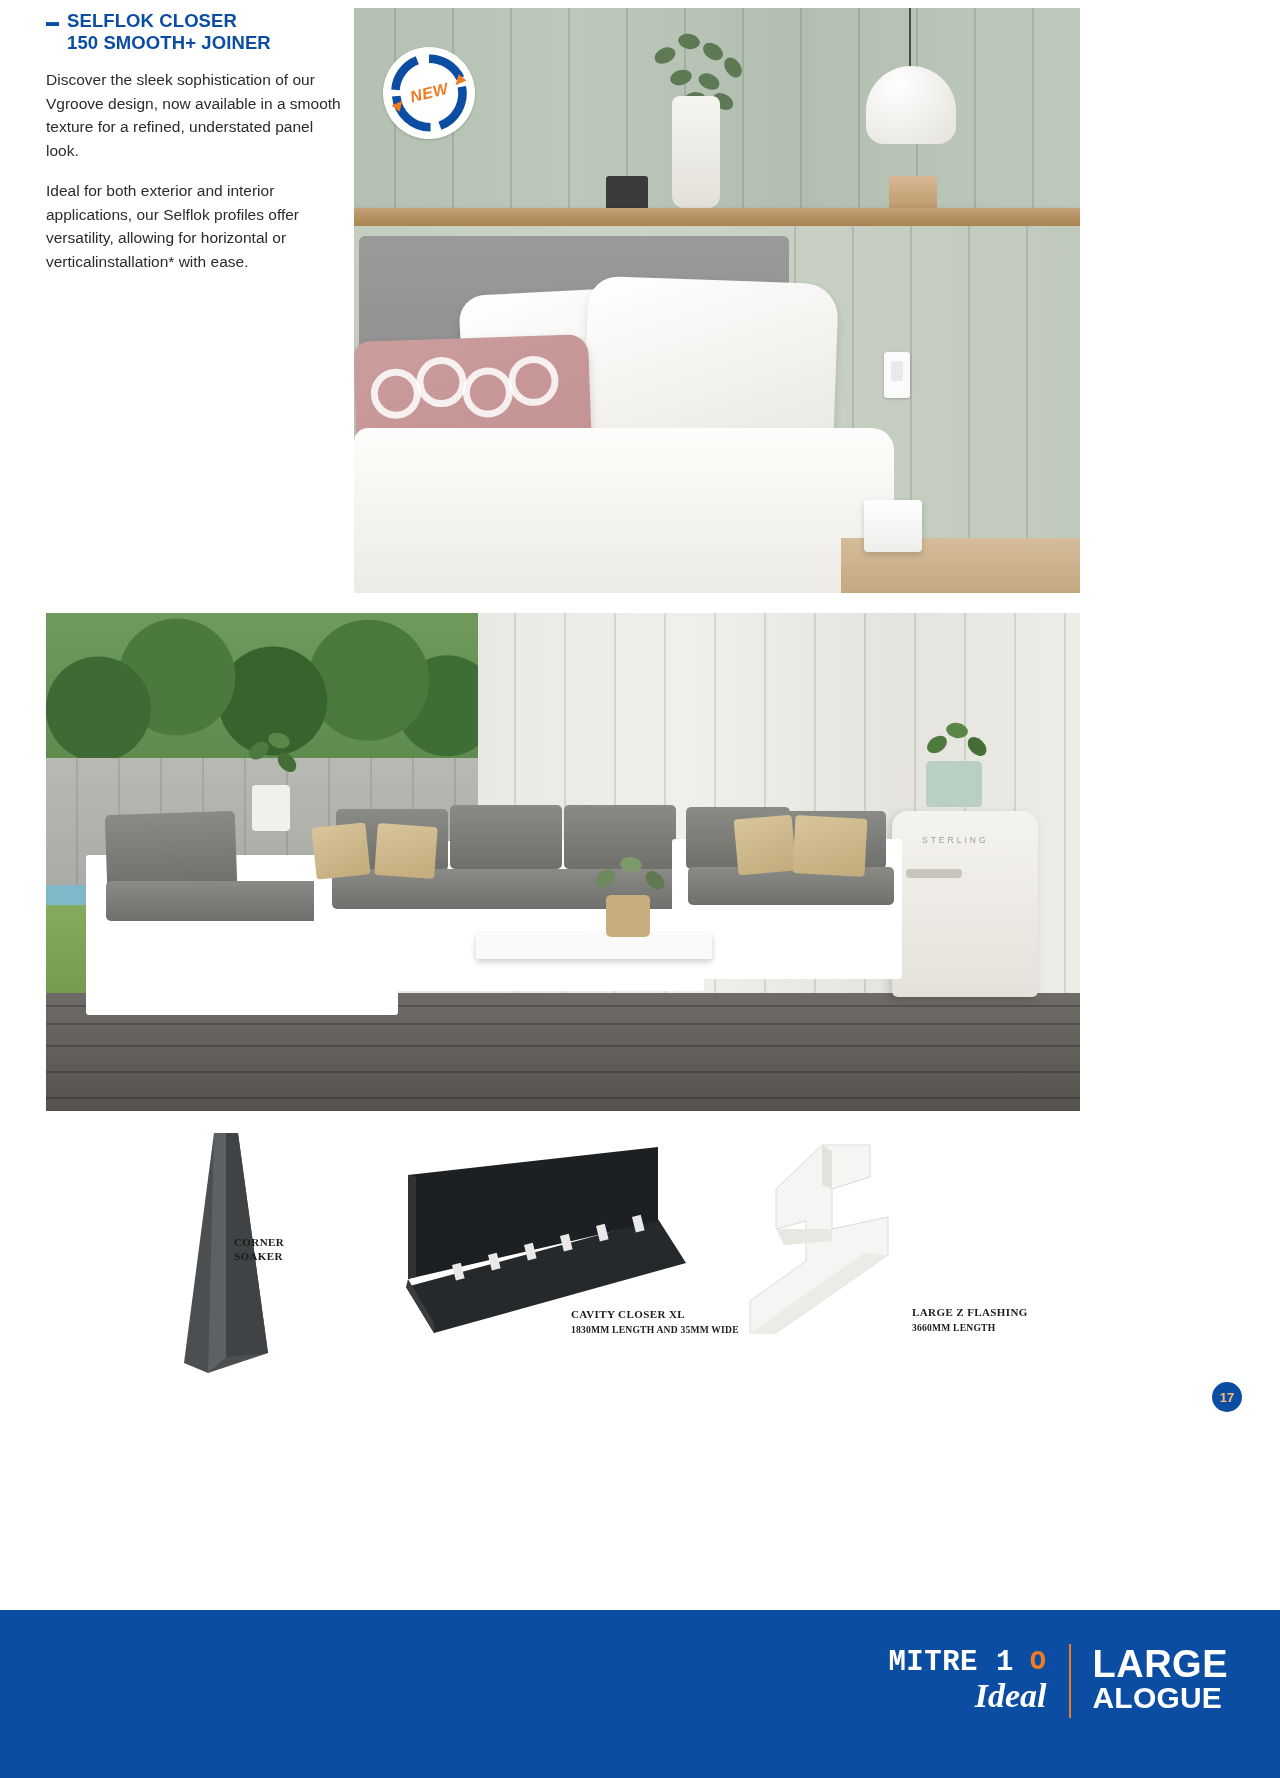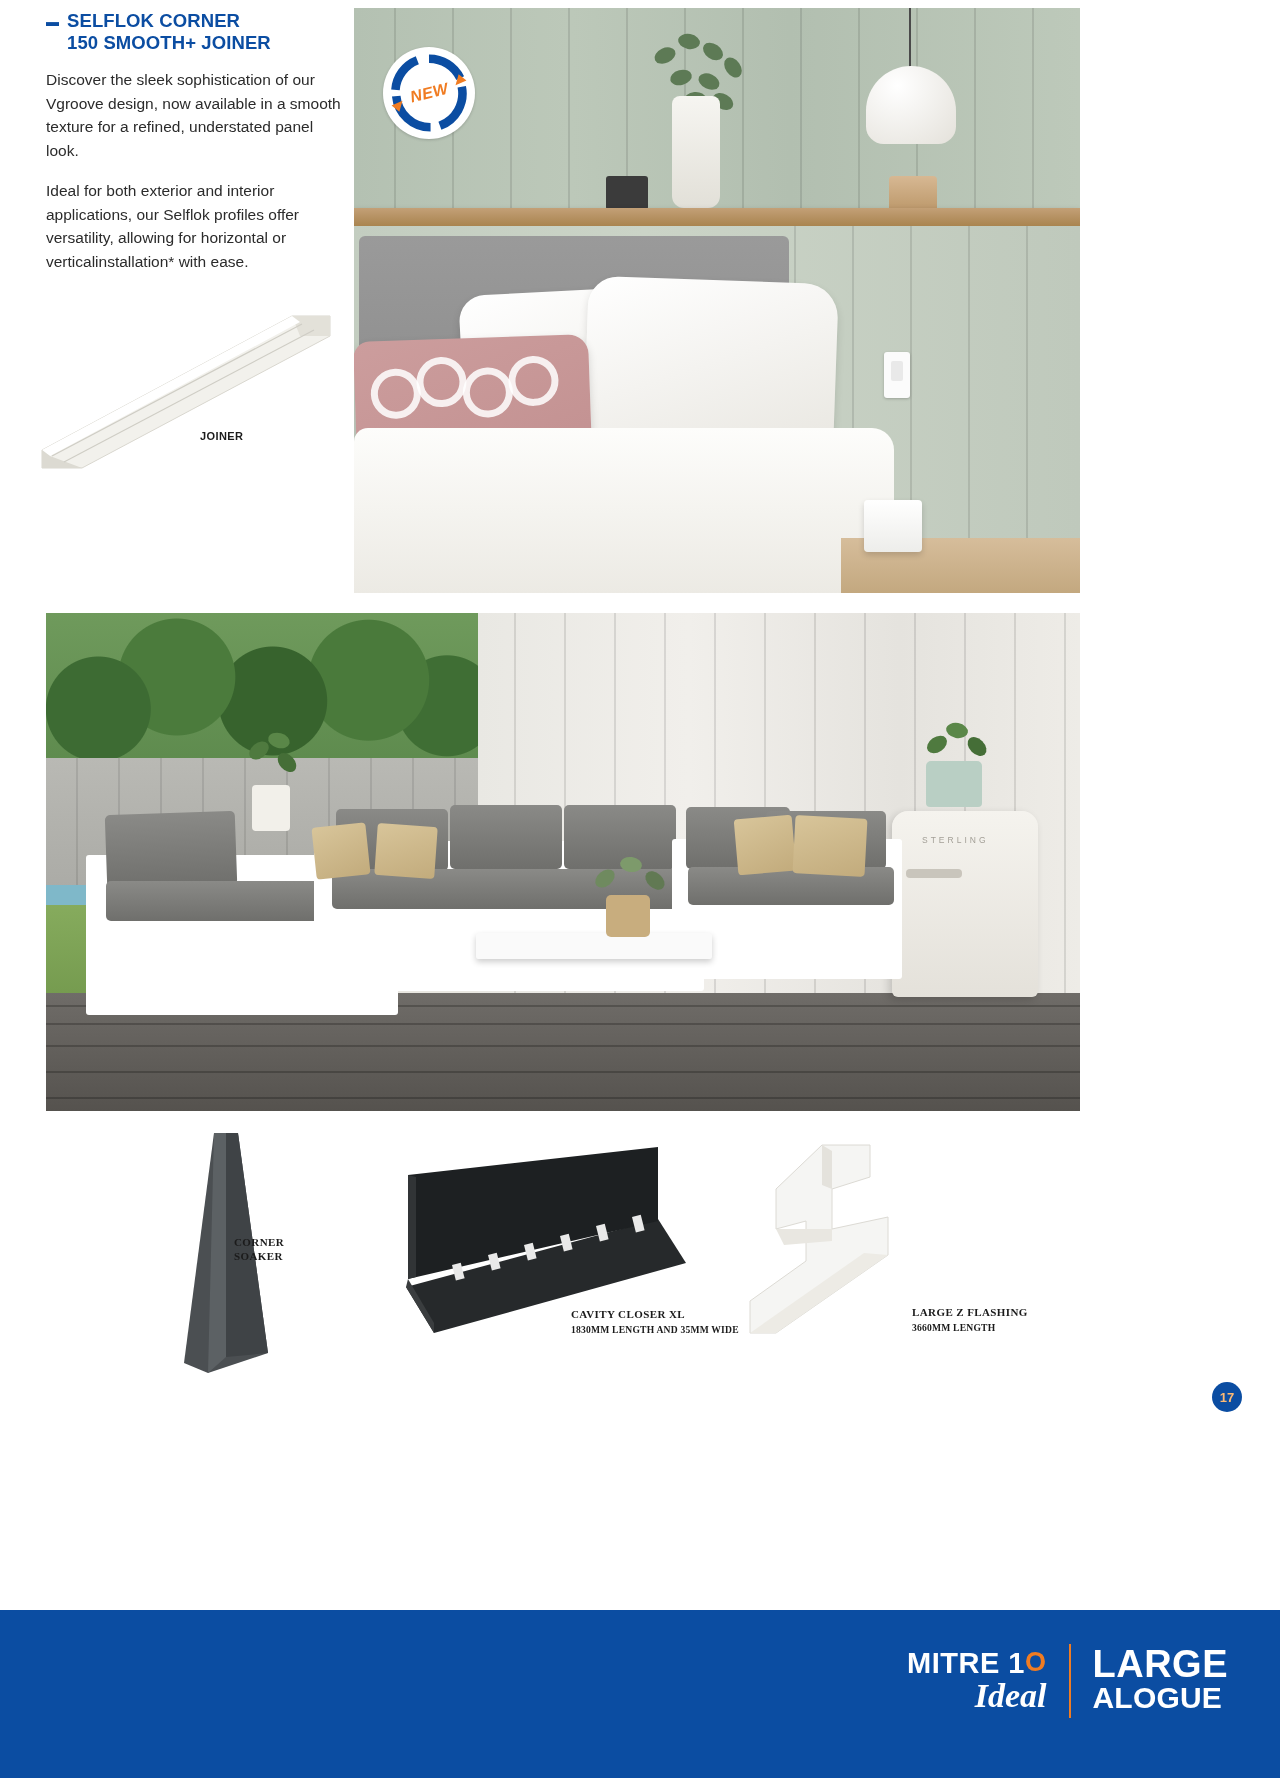--- a/index.html
+++ b/index.html
@@ -320,21 +320,21 @@
     left: 0; top: 1610px; width: 1280px; height: 168px;
     background: #0b4da2;
   }
   .footer-inner {
     position: absolute; right: 52px; top: 34px;
     display: flex; align-items: center; gap: 22px;
   }
   .m10 { text-align: right; color: #ffffff; }
   .m10-top {
     font-size: 29px; font-weight: 800; letter-spacing: 0.5px; line-height: 30px;
-    display: flex; align-items: center; justify-content: space-between; gap: 0;
+    display: flex; align-items: center; justify-content: space-between; gap: 16px; font-family: Liberation Mono, monospace;
   }
   .m10-arrow {
     display: inline-block; color: #f07c22; font-size: 27px; font-weight: 800;
     transform: translateY(-1px);
   }
   .m10-bot {
     font-size: 34px; font-style: italic; font-weight: 700; line-height: 36px;
     font-family: "Liberation Serif", serif;
   }
   .divider { width: 2px; height: 74px; background: #f07c22; }
@@ -344,39 +344,28 @@
 </style>
 </head>
 <body>
 
 <div class="page">
 
   <div class="left-col">
     <div class="title-row">
       <span class="bullet-dash">▬</span>
       <div>
-        <div class="heading">SELFLOK CORNER</div>
+        <div class="heading">SELFLOK CLOSER</div>
         <div class="heading">150 SMOOTH+ JOINER</div>
       </div>
     </div>
     <p class="body-text p1">Discover the sleek sophistication of our Vgroove design, now available in a smooth texture for a refined, understated panel look.</p>
     <p class="body-text p2">Ideal for both exterior and interior applications, our Selflok profiles offer versatility, allowing for horizontal or verticalinstallation* with ease.</p>
   </div>
 
-  <div class="joiner-wrap">
-    <svg width="320" height="180" viewBox="0 0 320 180">
-      <polygon points="12,150 262,16 300,16 300,36 52,168 12,168" fill="#f2f1ec" stroke="#d9d7cf" stroke-width="1"></polygon>
-      <polygon points="262,16 300,16 300,36 270,36" fill="#e3e1d9"></polygon>
-      <polygon points="12,150 262,16 270,22 20,156" fill="#ffffff"></polygon>
-      <polygon points="12,150 20,156 52,168 12,168" fill="#dcdad2"></polygon>
-      <polyline points="22,156 272,24" fill="none" stroke="#cfcdc5" stroke-width="1.2"></polyline>
-      <polyline points="34,162 284,30" fill="none" stroke="#cfcdc5" stroke-width="1.2"></polyline>
-    </svg>
-    <div class="joiner-label">JOINER</div>
-  </div>
 
   <div class="img-bed">
     <div class="bed-wall-top"></div>
     <div class="vgroove-lines">
       <div class="vline" style="left:40px"></div>
         <div class="vline" style="left:98px"></div>
       <div class="vline" style="left:156px"></div>
         <div class="vline" style="left:214px"></div>
       <div class="vline" style="left:272px"></div>
         <div class="vline" style="left:330px"></div>

